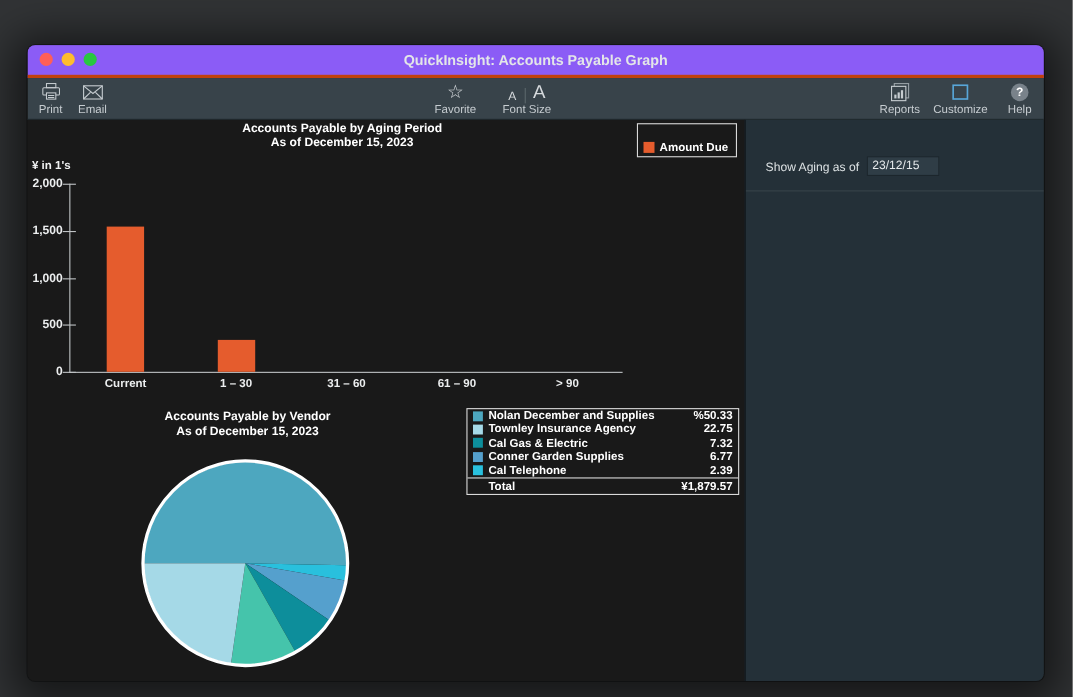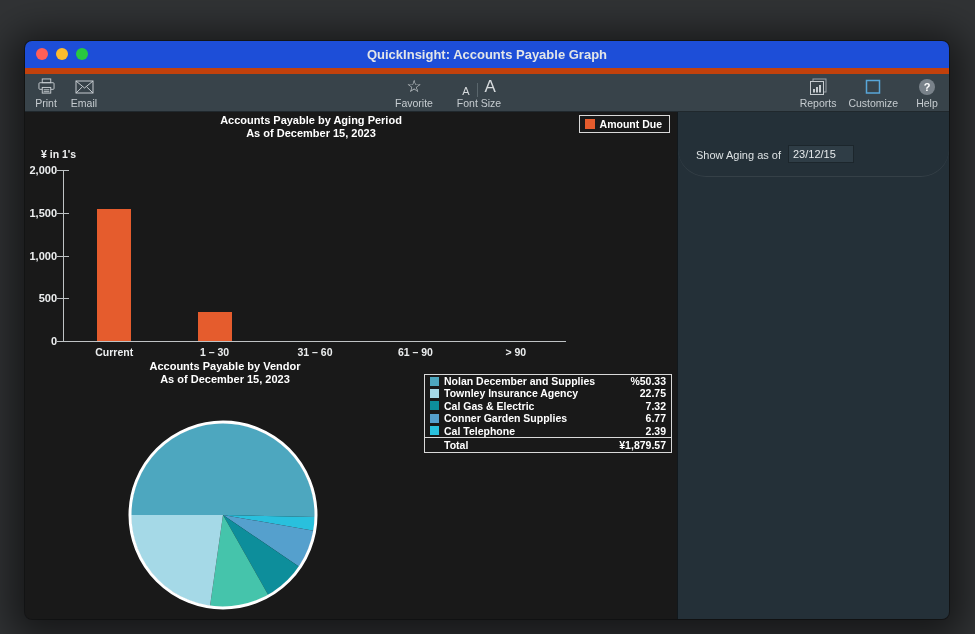--- a/index.html
+++ b/index.html
@@ -2,21 +2,21 @@
 <html><head>
 <meta charset="utf-8">
 <style>
   html,body{margin:0;padding:0;}
   body{font-family:"Liberation Sans",sans-serif;}
   .stage{position:relative;width:975px;height:634px;background:#313335;overflow:hidden;}
   .window{position:absolute;left:25px;top:41px;width:924px;height:578px;border-radius:7px;
     overflow:hidden;background:#191919;
     box-shadow:0 6px 38px 14px rgba(0,0,0,0.55),0 0 0 1px rgba(0,0,0,0.35);}
   
-  .titlebar{position:relative;height:27px;background:#1d4ed8;border-bottom:6px solid #c2410c;}
+  .titlebar{position:relative;height:27px;background:#8b5cf6;border-bottom:3px solid #c2410c;}
   .traffic{position:absolute;top:7px;left:11px;display:flex;gap:8px;}
   .traffic span{width:12px;height:12px;border-radius:50%;display:block;}
   .win-title{height:27px;line-height:27px;text-align:center;color:#e3e6e8;font-size:13px;font-weight:700;}
   
   .toolbar{position:relative;height:37px;background:#38434a;border-bottom:1px solid #20282d;}
   .tb-group{position:absolute;top:3px;display:flex;}
   .tb-left{left:4px;gap:4px;}
   .tb-center{left:362px;gap:8px;}
   .tb-right{right:5px;gap:12px;}
   .tb-item{display:flex;flex-direction:column;align-items:center;min-width:34px;cursor:default;}
@@ -30,46 +30,46 @@
   .help-circle{width:16px;height:16px;border-radius:50%;background:#79828a;color:#fff;
     font-size:11px;font-weight:700;display:flex;align-items:center;justify-content:center;}
   
   .content{display:flex;height:513px;}
   .chart-area{position:relative;width:652px;background:#191919;color:#fff;flex:none;}
   .side-panel{position:relative;flex:1;background:#243038;border-left:1px solid #11181c;}
   
   .bar-title{position:absolute;left:0;top:2px;width:572px;text-align:center;
     font-size:11px;font-weight:700;line-height:13px;}
   .bar-legend{position:absolute;top:3px;right:7px;display:flex;align-items:center;gap:5px;
-    border:1px solid #d9d9d9;background:#191919;padding:2px 7px 2px 5px;}
+    border:1px solid #d9d9d9;background:#191919;padding:15px 7px 2px 5px;}
   .bar-legend .sw{width:10px;height:10px;flex:none;}
   .bar-legend .lbl{font-size:10.5px;font-weight:700;color:#fff;white-space:nowrap;}
-  .ylab{position:absolute;left:16px;top:36px;font-size:10.5px;font-weight:600;color:#f0f1f2;}
+  .ylab{position:absolute;left:4px;top:36px;font-size:10.5px;font-weight:600;color:#f0f1f2;}
   .ytl{position:absolute;left:0;width:32px;text-align:right;font-size:11px;font-weight:600;color:#eceeef;}
   .ytm{position:absolute;left:32px;width:12px;height:1px;background:#bfc3c5;}
   .y-axis-line{position:absolute;left:38px;top:58px;width:1px;height:172px;background:#bfc3c5;}
   .x-axis-line{position:absolute;left:38px;top:229px;width:503px;height:1px;background:#bfc3c5;}
   .bar-plot{position:absolute;left:39px;top:58px;width:502px;height:171px;}
   .bar-x-labels{position:absolute;left:39px;top:234px;width:502px;display:flex;}
   .bar-x-labels div{flex:1;text-align:center;font-size:10.5px;font-weight:600;color:#eceeef;}
   
-  .pie-title{position:absolute;left:0;top:248px;width:400px;text-align:center;
+  .pie-title{position:absolute;left:0;top:264px;width:400px;text-align:center;
     font-size:11px;font-weight:700;line-height:13px;}
   .pie-svg{position:absolute;left:98px;top:303px;}
   .pie-legend{position:absolute;left:399px;top:262px;width:246px;border:1px solid #d9d9d9;
     background:#191919;font-size:10.5px;font-weight:600;color:#fff;}
   .lrow{display:flex;align-items:center;gap:5px;padding:0 5px;height:12.4px;line-height:12.4px;}
   .lrow .sw{width:9px;height:9px;flex:0 0 9px;}
   .lrow .ln{flex:1;white-space:nowrap;overflow:hidden;}
   .lrow .lv{text-align:right;white-space:nowrap;}
   .total-row{display:flex;align-items:flex-end;border-top:1px solid #d9d9d9;
     padding:0 5px 0 19px;height:14px;line-height:14px;}
   .total-row .tl{flex:1;}
   
-  .aging-row{position:absolute;left:0;right:0;top:0;height:64px;border-bottom:1px solid rgba(255,255,255,0.08);border-radius:28px;}
+  .aging-row{position:absolute;left:0;right:0;top:0;height:64px;border-bottom:1px solid rgba(255,255,255,0.08);}
   .aging-label{position:absolute;left:18px;top:37px;font-size:11px;color:#dde2e4;}
   .aging-input{position:absolute;left:110px;top:33px;width:56px;height:16px;background:#2f3d46;
     border:1px solid #1c262c;color:#e6eaec;font-size:11px;font-family:"Liberation Sans",sans-serif;
     padding:0 4px;outline:none;}
 </style>
 </head>
 <body>
 
 <div class="stage">
   <div class="window">

